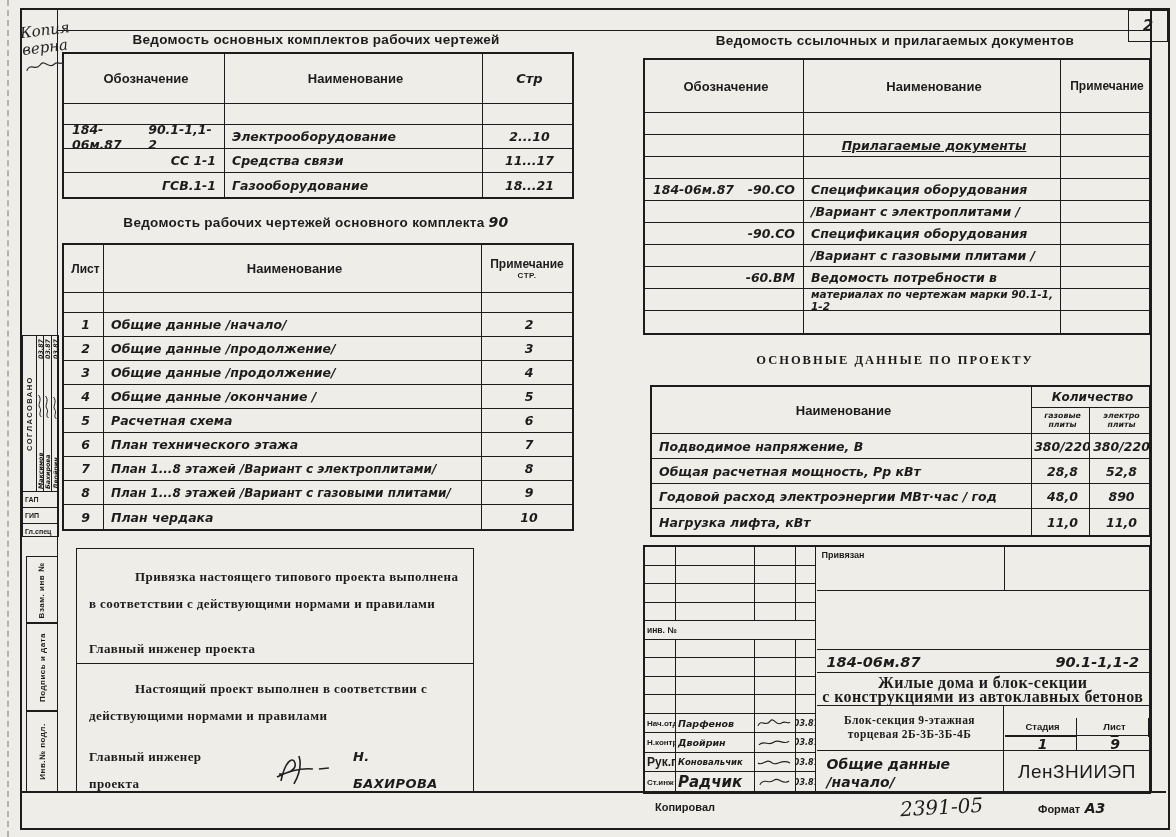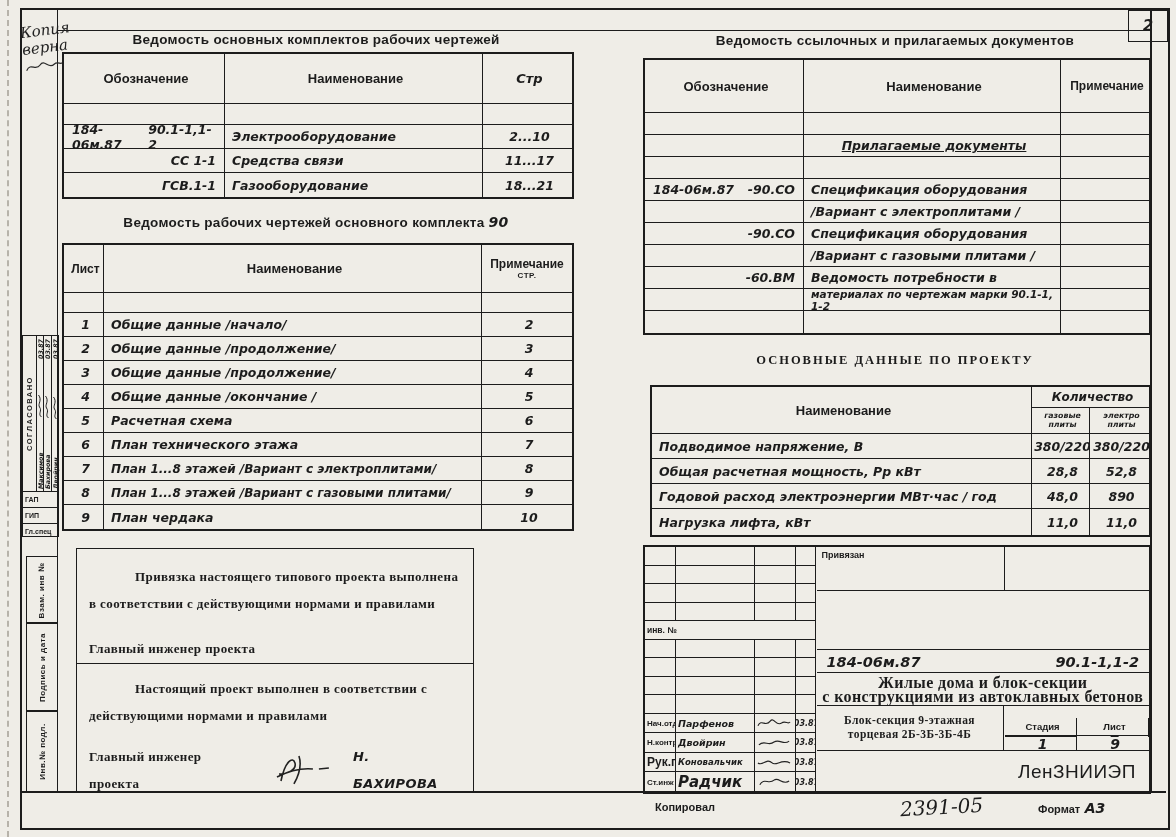--- a/index.html
+++ b/index.html
@@ -424,20 +424,24 @@
           <div class="c ctr print" style="font-size:9.5px;font-weight:700;">Стадия</div>
           <div class="c ctr print" style="font-size:9.5px;font-weight:700;">Лист</div>
           <div class="c ctr print nr" style="font-size:9.5px;font-weight:700;">Листов</div>
           <div class="c ctr draft nb" style="font-size:14px;">Р</div>
           <div class="c ctr draft nb" style="font-size:14px;">1</div>
           <div class="c ctr draft nr nb" style="font-size:14px;">9</div>
         </div>
       </div>
 
       <div class="tbr-row" style="top:203px;bottom:0;">
+        <div class="abs draft" style="left:0;width:187px;top:0;bottom:0;border-right:1.5px solid var(--ink);font-size:14px;line-height:18px;padding:4px 0 0 10px;box-sizing:border-box;">
+          <div>Общие данные</div>
+          <div>/начало/</div>
+        </div>
         <div class="abs print" style="left:188.5px;right:0;top:0;bottom:0;display:flex;align-items:center;justify-content:center;font-size:19px;font-weight:400;letter-spacing:.5px;">ЛенЗНИИЭП</div>
       </div>
     </div>
   </div>
 
   <div class="abs print" style="left:655px;top:801px;font-size:11px;font-weight:700;">Копировал</div>
   <div class="abs script" style="left:900px;top:795px;font-size:20px;transform:rotate(-3deg);">2391-05</div>
   <div class="abs" style="left:1038px;top:799px;">
     <span class="print" style="font-size:11px;font-weight:700;">Формат</span>
     <span class="draft" style="font-size:14px;">А3</span>

